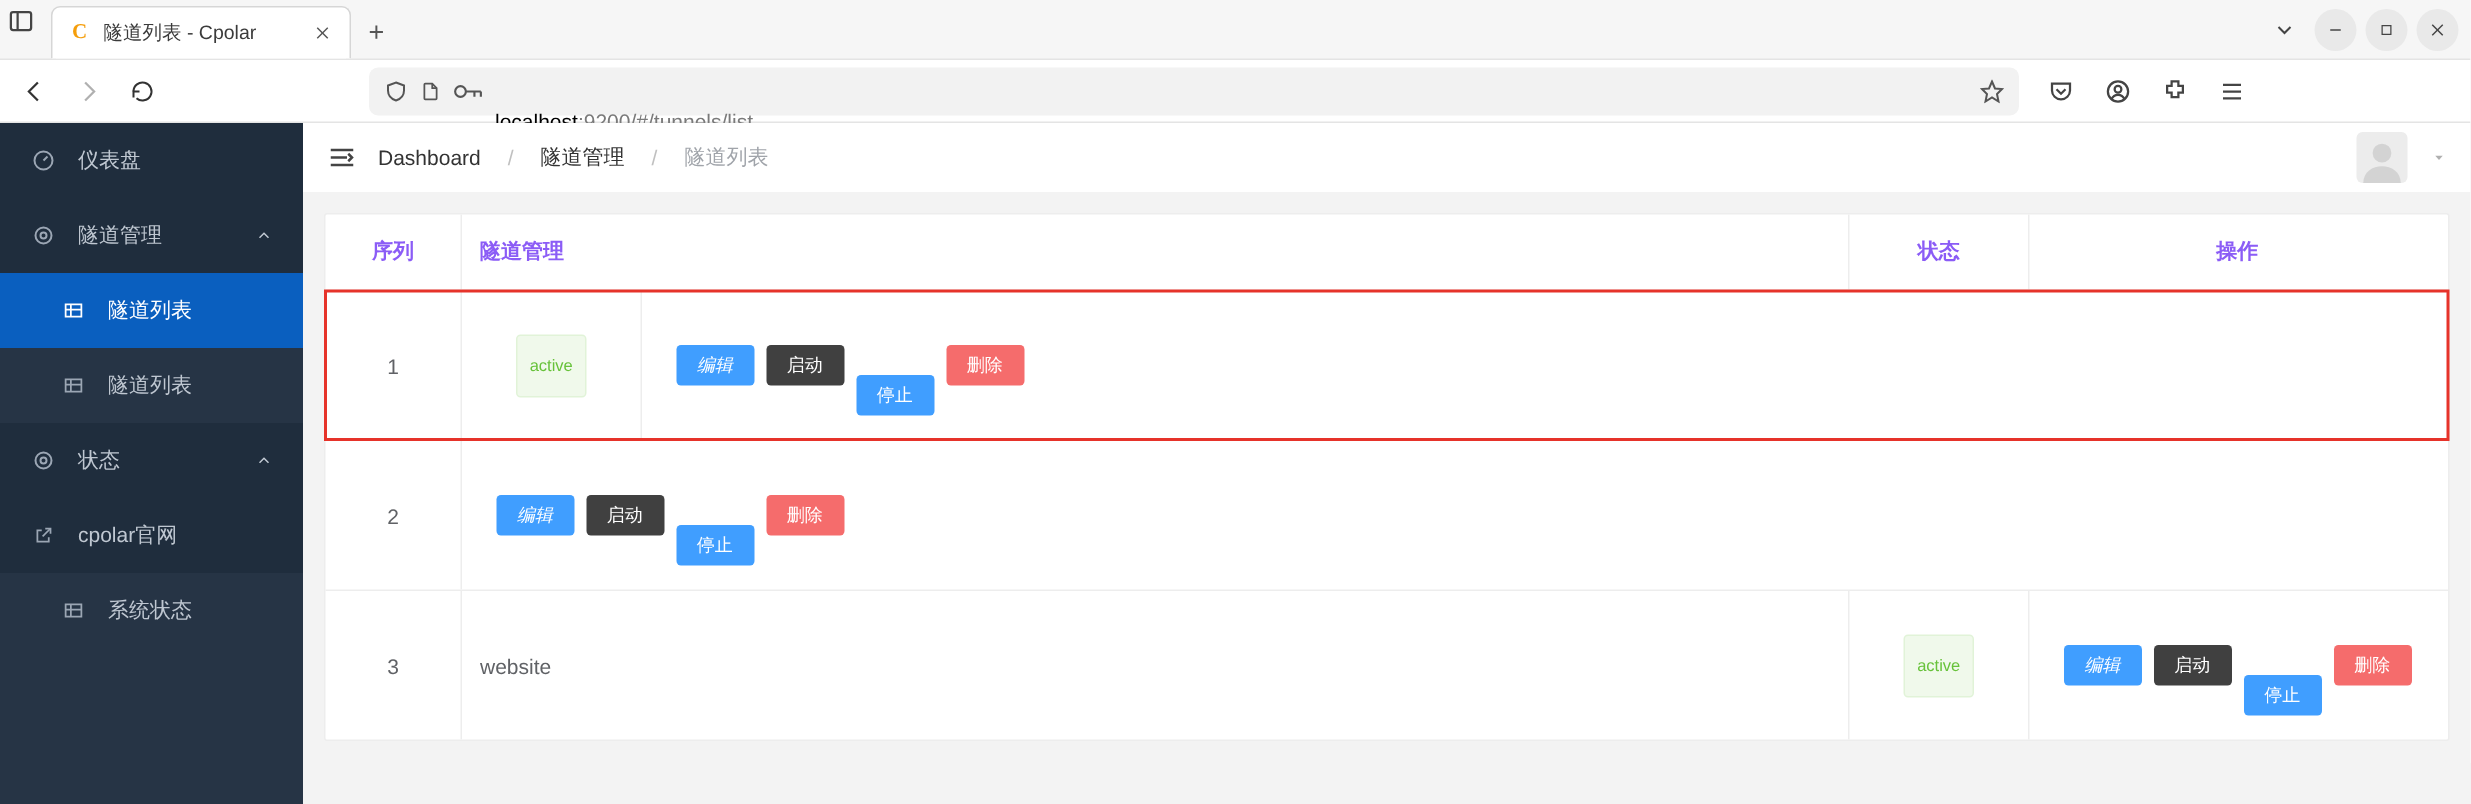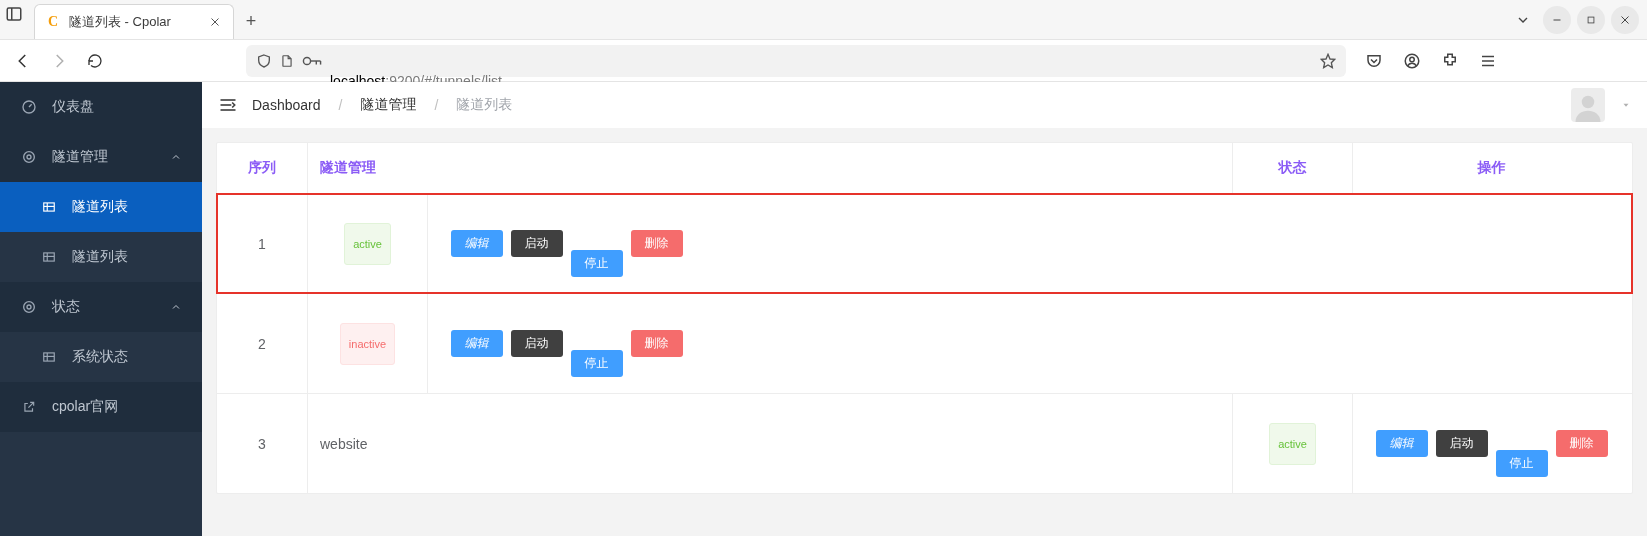--- a/index.html
+++ b/index.html
@@ -262,40 +262,40 @@
               <circle cx="12" cy="12" r="3"></circle>
             </svg>
         </span>
         <span>状态</span>
         <span class="chevron">
           <svg width="12" height="12" viewBox="0 0 24 24" fill="none" stroke="currentColor" stroke-width="2">
               <polyline points="6 15 12 9 18 15"></polyline>
             </svg>
         </span>
       </div>
+      <div class="side-item top">
+        <span class="icon">
+          <svg width="14" height="14" viewBox="0 0 24 24" fill="none" stroke="currentColor" stroke-width="2">
+              <path d="M14 4h6v6"></path>
+              <line x1="20" y1="4" x2="11" y2="13"></line>
+              <path d="M18 14v5H5V6h5"></path>
+            </svg>
+        </span>
+        <span>cpolar官网</span>
+      </div>
+
       <div class="side-item sub">
         <span class="icon">
           <svg width="14" height="14" viewBox="0 0 24 24" fill="none" stroke="currentColor" stroke-width="2">
               <rect x="3" y="5" width="18" height="14"></rect>
               <line x1="3" y1="11" x2="21" y2="11"></line>
               <line x1="9" y1="5" x2="9" y2="19"></line>
             </svg>
         </span>
         <span>系统状态</span>
-      </div>
-
-      <div class="side-item top">
-        <span class="icon">
-          <svg width="14" height="14" viewBox="0 0 24 24" fill="none" stroke="currentColor" stroke-width="2">
-              <path d="M14 4h6v6"></path>
-              <line x1="20" y1="4" x2="11" y2="13"></line>
-              <path d="M18 14v5H5V6h5"></path>
-            </svg>
-        </span>
-        <span>cpolar官网</span>
       </div>
     </div>
 
     <div class="main">
       <div class="crumbs">
         <span class="hamburger">
           <svg width="20" height="20" viewBox="0 0 24 24" stroke="#444" stroke-width="2">
               <line x1="3" y1="6" x2="21" y2="6"></line>
               <line x1="3" y1="12" x2="16" y2="12"></line>
               <line x1="3" y1="18" x2="21" y2="18"></line>
@@ -336,23 +336,20 @@
                 </div>
                 <div class="cell col-ops col-sep">
                   <button class="btn edit">编辑</button>
                   <button class="btn start">启动</button>
                   <button class="btn stop">停止</button>
                   <button class="btn delete">删除</button>
                 </div>
               </div>
               <div class="trow">
                 <div class="cell col-idx">2</div>
-                <div class="cell col-status col-sep">
-                  <span class="badge inactive">inactive</span>
-                </div>
                 <div class="cell col-ops col-sep">
                   <button class="btn edit">编辑</button>
                   <button class="btn start">启动</button>
                   <button class="btn stop">停止</button>
                   <button class="btn delete">删除</button>
                 </div>
               </div>
               <div class="trow">
                 <div class="cell col-idx">3</div>
                 <div class="cell col-name col-sep">website</div>

